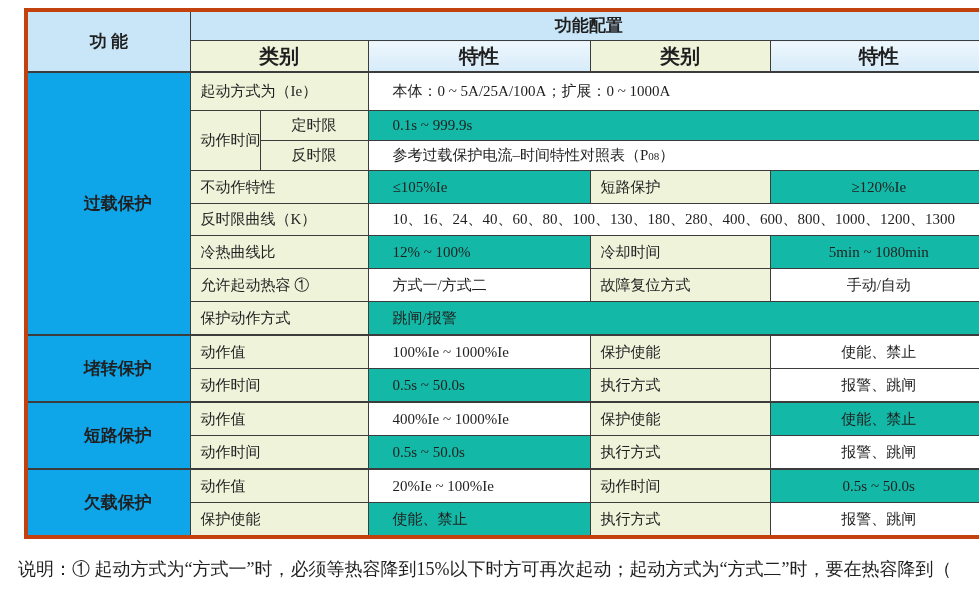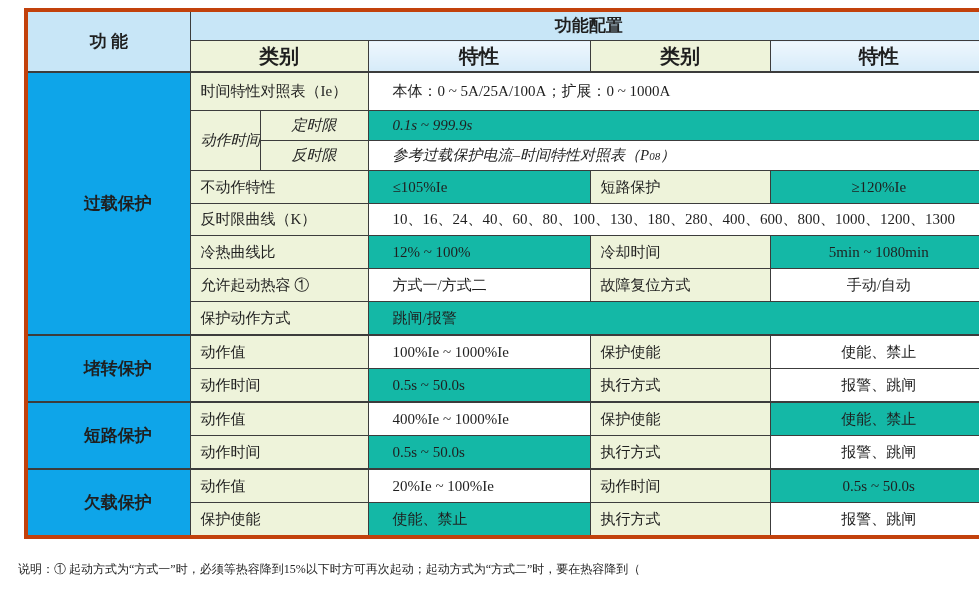--- a/index.html
+++ b/index.html
@@ -23,21 +23,21 @@
     padding:0 10px;
     font-size:15px;
     line-height:1.25;
     overflow:hidden;
     white-space:nowrap;
   }
   
   tr.h1 td{height:28px;}
   tr.h2 td{height:30px;}
   tr.rA td{height:37px;}
-  tr.rB td{height:29px;font-style:italic;}
+  tr.rB td{height:29px;}
   tr.rC td{height:32px;}
   tr.rD td{height:31px;}
 
   
   tr.hsep td{border-bottom-width:2px;}
   tr.sect td{border-top-width:2px;}
 
   
   .bg-hblue{background:#c8e6f7;}
   .bg-shblue{background:linear-gradient(180deg,#eef7fd 0%,#d6ebf9 100%);}
@@ -50,21 +50,21 @@
   .func{font-weight:bold;text-align:center;font-size:17px;background:#0ea5e9;padding-left:28px;}
   .ctr{text-align:center;}
   .lbl{text-align:left;}
   .val{text-align:left;padding-left:24px;}
   .valc{text-align:center;}
   .small08{font-size:11px;}
 
   .note{
     margin-top:15px;
     padding-left:10px;
-    font-size:12px;
+    font-size:18px;
     line-height:30px;
     white-space:nowrap;
   }
   .note .l2{padding-left:54px;}
 </style>
 </head>
 <body>
 
 <div class="page">
 
@@ -85,21 +85,21 @@
   </tr>
   <tr class="h2 hsep">
     <td colspan="2" class="bg-green subhdr">类别</td>
     <td class="bg-shblue subhdr">特性</td>
     <td class="bg-green subhdr">类别</td>
     <td class="bg-shblue subhdr">特性</td>
   </tr>
 
   <tr class="rA sect">
     <td rowspan="8" class="func">过载保护</td>
-    <td colspan="2" class="bg-green lbl">时间特性对照表（Ie）</td>
+    <td colspan="2" class="bg-green lbl">起动方式为（Ie）</td>
     <td colspan="3" class="bg-white val">本体：0 ~ 5A/25A/100A；扩展：0 ~ 1000A</td>
   </tr>
   <tr class="rB">
     <td rowspan="2" class="bg-green lbl">动作时间</td>
     <td class="bg-green ctr">定时限</td>
     <td colspan="3" class="bg-blue val">0.1s ~ 999.9s</td>
   </tr>
   <tr class="rB">
     <td class="bg-green ctr">反时限</td>
     <td colspan="3" class="bg-white val"><span>参考过载保护电流–时间特性对照表（P</span><span class="small08">08</span><span>）</span></td>

